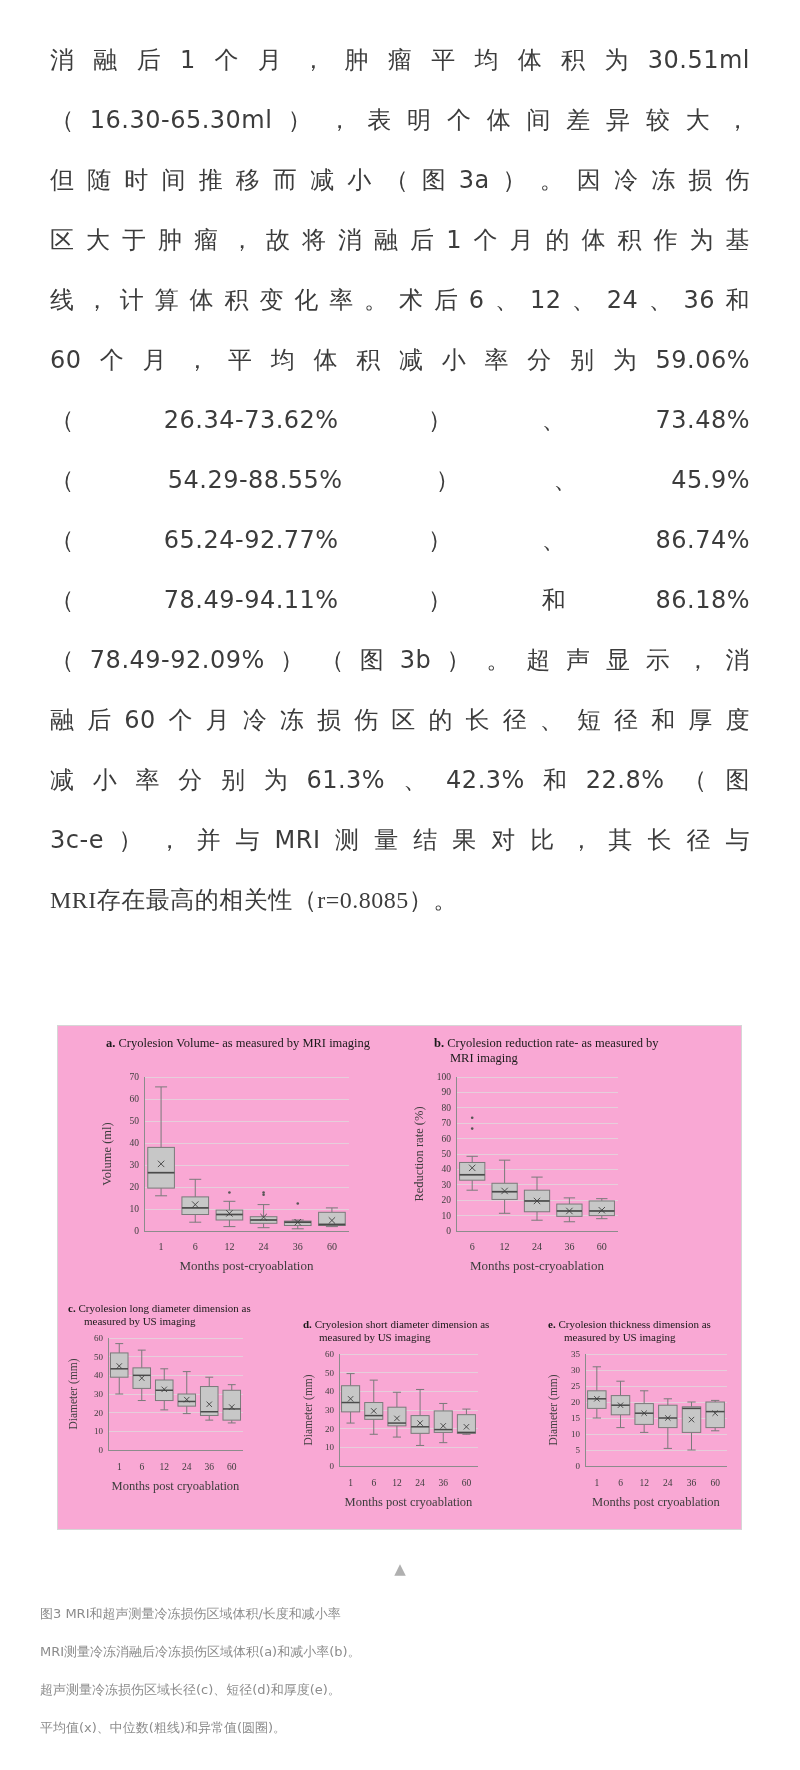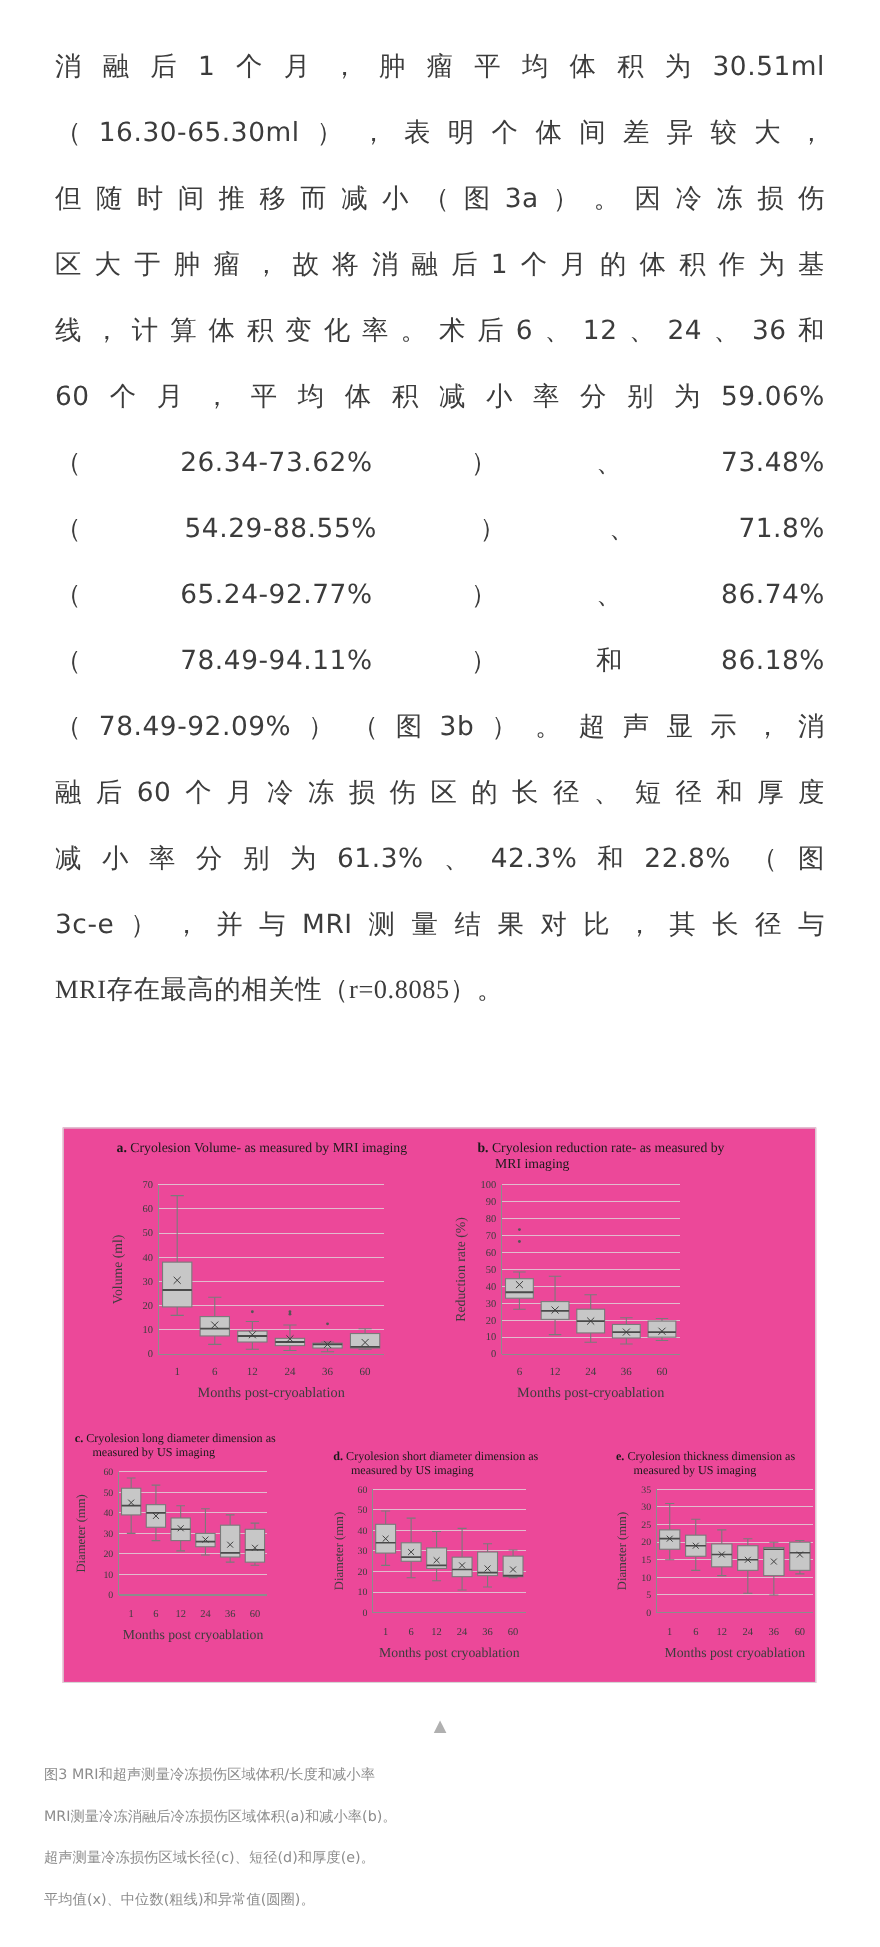--- a/index.html
+++ b/index.html
@@ -7,21 +7,21 @@
 
   
   #article-text{position:absolute;left:50px;top:30px;width:700px;
     font-size:24px;line-height:60px;color:#3c3c3c;font-weight:400;letter-spacing:.5px;}
   .tline{text-align:justify;text-align-last:justify;text-justify:inter-character;white-space:nowrap;
     display:block;width:700px;overflow:hidden;}
   .tline.last{text-align-last:left;font-family:Liberation Serif, serif;}
 
   
   #figure{position:absolute;left:57px;top:1025px;width:685px;height:505px;
-    border:1px solid #d6d6d6;background:#ec4899;box-sizing:border-box;}
+    border:1px solid #d6d6d6;background:#f9a8d4;box-sizing:border-box;}
   .chart{position:absolute;}
   .chart-title{font-family:"Liberation Serif","DejaVu Serif",serif;color:#1a1a1a;
     line-height:1.22;padding-left:16px;text-indent:-16px;}
   .chart-title b{font-weight:bold;}
   svg{display:block;}
   svg text{font-family:"Liberation Serif","DejaVu Serif",serif;fill:#3d3d3d;}
 
   
   #pointer{position:absolute;left:0;top:1560px;width:800px;text-align:center;
     color:#b0b0b0;font-size:15px;line-height:18px;}
@@ -33,21 +33,21 @@
 <body>
 
 <div id="article-text">
     <div class="tline">消融后1个月，肿瘤平均体积为30.51ml</div>
     <div class="tline">（16.30-65.30ml），表明个体间差异较大，</div>
     <div class="tline">但随时间推移而减小（图3a）。因冷冻损伤</div>
     <div class="tline">区大于肿瘤，故将消融后1个月的体积作为基</div>
     <div class="tline">线，计算体积变化率。术后6、12、24、36和</div>
     <div class="tline">60个月，平均体积减小率分别为59.06%</div>
     <div class="tline">（26.34-73.62%）、73.48%</div>
-    <div class="tline">（54.29-88.55%）、71.8%</div>
+    <div class="tline">（54.29-88.55%）、45.9%</div>
     <div class="tline">（65.24-92.77%）、86.74%</div>
     <div class="tline">（78.49-94.11%）和86.18%</div>
     <div class="tline">（78.49-92.09%）（图3b）。超声显示，消</div>
     <div class="tline">融后60个月冷冻损伤区的长径、短径和厚度</div>
     <div class="tline">减小率分别为61.3%、42.3%和22.8%（图</div>
     <div class="tline">3c-e），并与MRI测量结果对比，其长径与</div>
     <div class="tline last">MRI存在最高的相关性（r=0.8085）。</div>
   </div>
 
 <div id="figure">
@@ -378,21 +378,21 @@
           <line x1="161.35091666666668" x2="169.4824166666667" y1="63.06666666666667" y2="63.06666666666667" stroke="#7a7a7a" stroke-width="1"></line>
           <line x1="161.35091666666668" x2="169.4824166666667" y1="88.26666666666667" y2="88.26666666666667" stroke="#7a7a7a" stroke-width="1"></line>
           <rect x="156.3816666666667" y="68.66666666666667" width="18.07" height="18.666666666666657" fill="#c7c7c7" stroke="#7a7a7a" stroke-width="1"></rect>
           <line x1="156.3816666666667" x2="174.45166666666668" y1="86.4" y2="86.4" stroke="#4a4a4a" stroke-width="1.5"></line>
           <path d="M162.7166666666667 78.10000000000001 L168.11666666666667 83.50000000000001 M162.7166666666667 83.50000000000001 L168.11666666666667 78.10000000000001" stroke="#3f3f3f" stroke-width="0.9" fill="none"></path>
         </g>
         <text x="165.41666666666669" y="140" text-anchor="middle" font-size="9.5">60</text>
         <text x="107.5" y="160" text-anchor="middle" font-size="12.5">Months post cryoablation</text>
       </svg>
     </div>
-    <div class="chart" style="left: 500px; top: 292px; width: 195px;">
+    <div class="chart" style="left: 488px; top: 292px; width: 195px;">
       <div class="chart-title" style="font-size: 11px; height: 28px; margin-left: 2px; width: 180px;"><b>e.</b> Cryolesion thickness dimension as measured by US imaging</div>
       <svg width="195" height="166">
         <text x="34" y="123" text-anchor="end" font-size="9">0</text>
         <line x1="39" x2="181" y1="104" y2="104" stroke="#dedede" stroke-width="0.7" shape-rendering="crispEdges"></line>
         <text x="34" y="107" text-anchor="end" font-size="9">5</text>
         <line x1="39" x2="181" y1="88" y2="88" stroke="#dedede" stroke-width="0.7" shape-rendering="crispEdges"></line>
         <text x="34" y="91" text-anchor="end" font-size="9">10</text>
         <line x1="39" x2="181" y1="72" y2="72" stroke="#dedede" stroke-width="0.7" shape-rendering="crispEdges"></line>
         <text x="34" y="75" text-anchor="end" font-size="9">15</text>
         <line x1="39" x2="181" y1="56" y2="56" stroke="#dedede" stroke-width="0.7" shape-rendering="crispEdges"></line>

